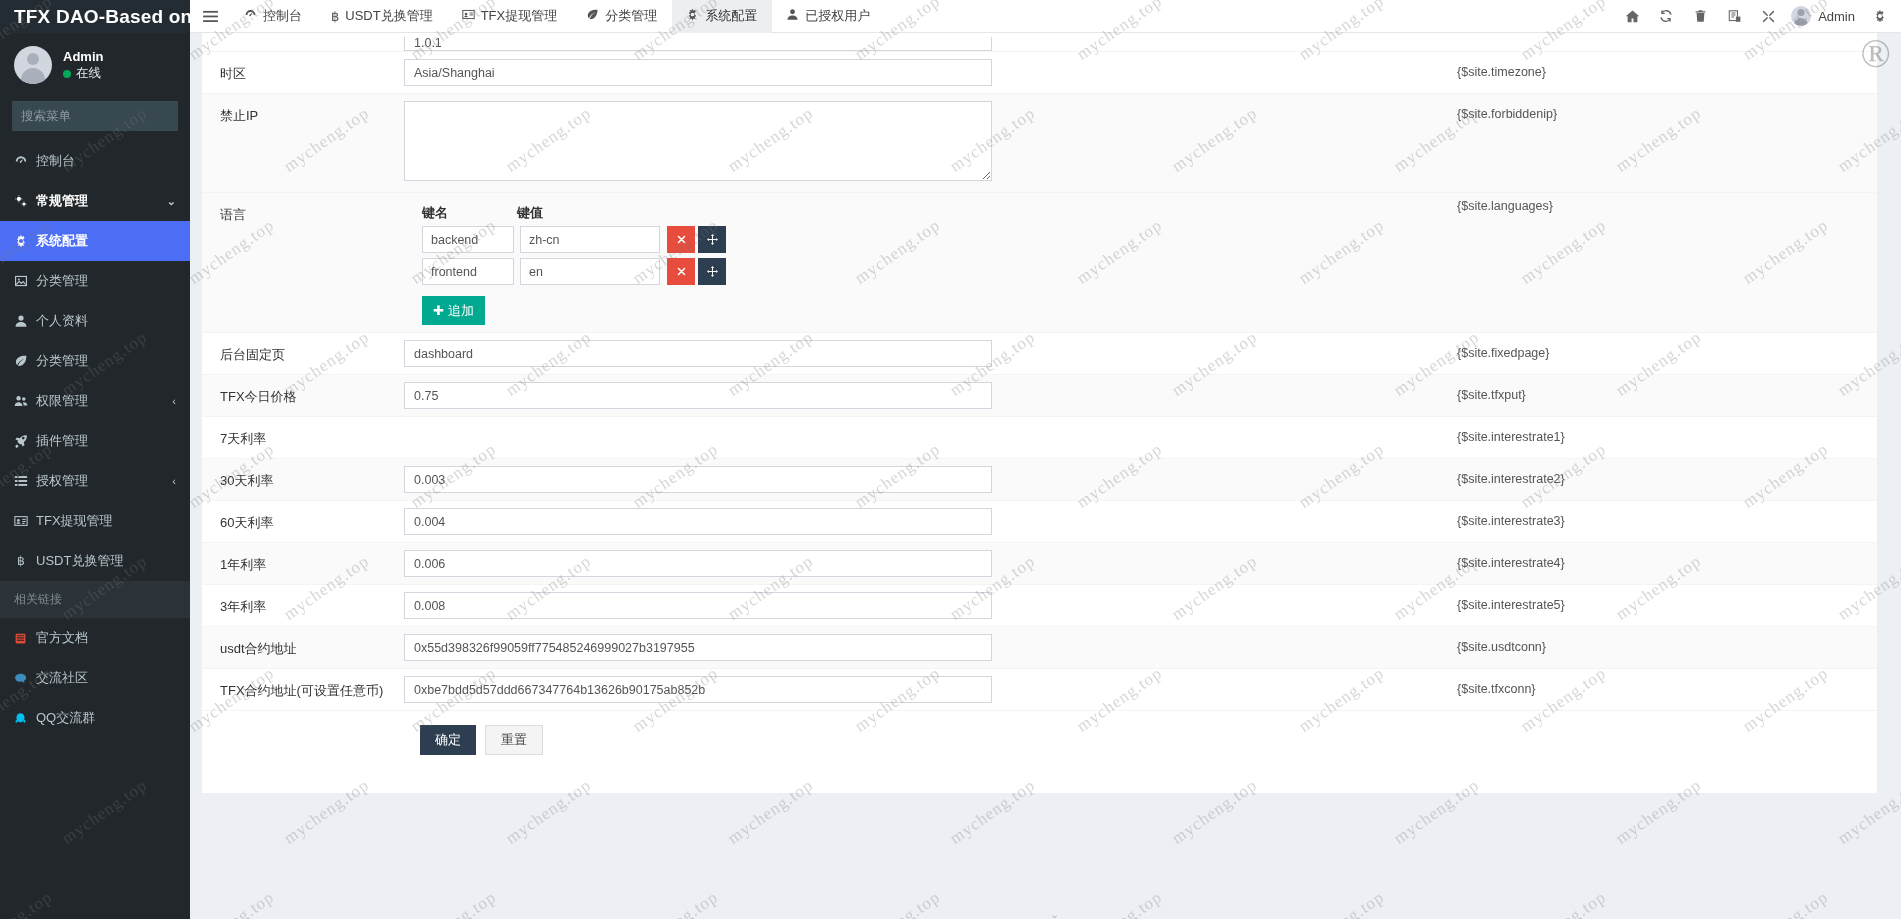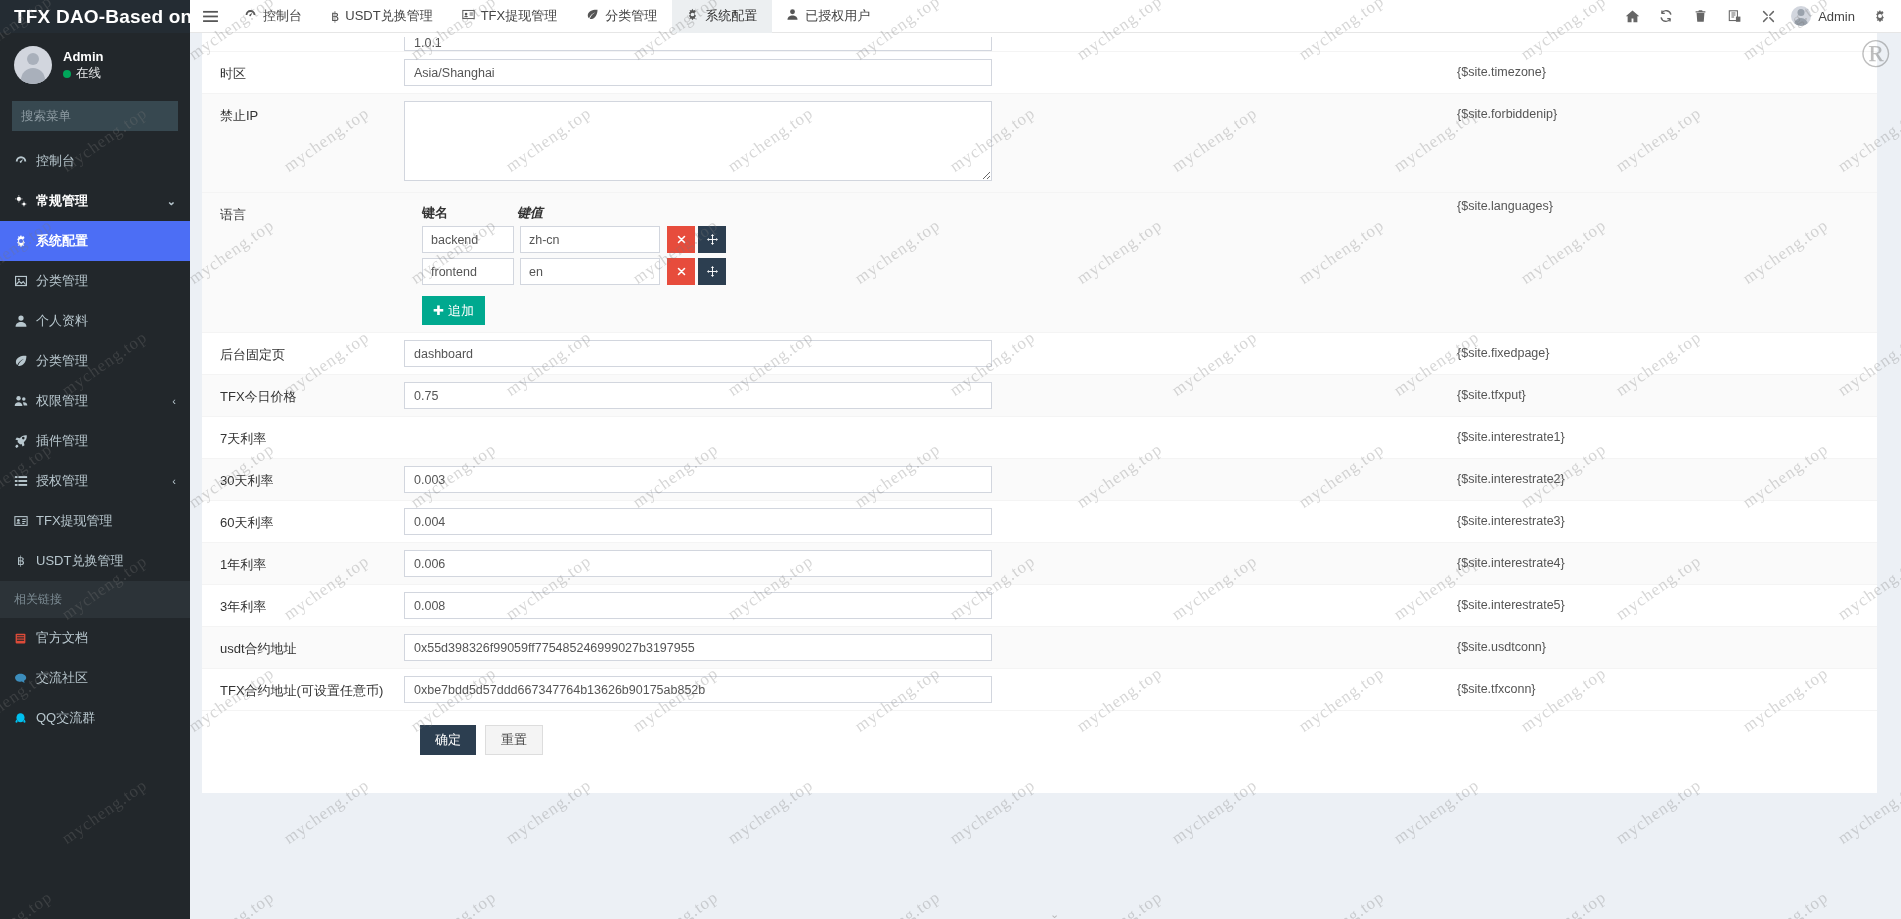--- a/index.html
+++ b/index.html
@@ -187,21 +187,21 @@
     background: #fff;
     font-size: 12.5px; color: #555;
     padding: 0 9px;
     outline: none;
     font-family: "Liberation Sans", sans-serif;
   }
   textarea.inp { height: 80px; padding-top: 6px; resize: vertical; line-height: 1.4; }
 
   .lang-head { display:flex; gap: 0; font-size: 13px; font-weight: bold; color:#333; margin: 4px 0 4px 0; }
   .lang-head .c1 { width: 95px; }
-  .lang-head .c2 { width: 143px; font-style: italic; }
+  .lang-head .c2 { width: 143px; }
   .lang-row { display: flex; align-items: center; gap: 0; margin-bottom: 5px; }
   .lang-row .k {
     width: 92px; height: 27px; border: 1px solid #d2d6de; background:#fff;
     font-size: 12.5px; color:#555; padding: 0 8px; outline:none;
     font-family: "Liberation Sans", sans-serif;
   }
   .lang-row .v {
     width: 140px; height: 27px; border: 1px solid #d2d6de; background:#fff;
     font-size: 12.5px; color:#555; padding: 0 8px; outline:none; margin-left: 6px;
     font-family: "Liberation Sans", sans-serif;

